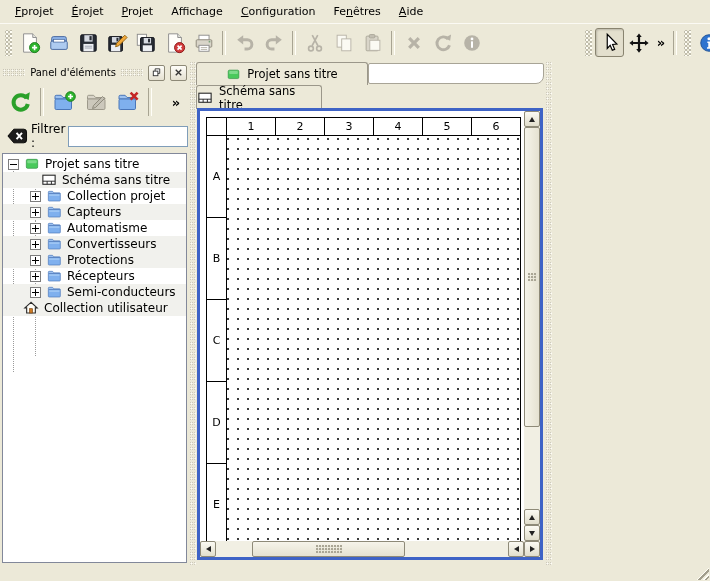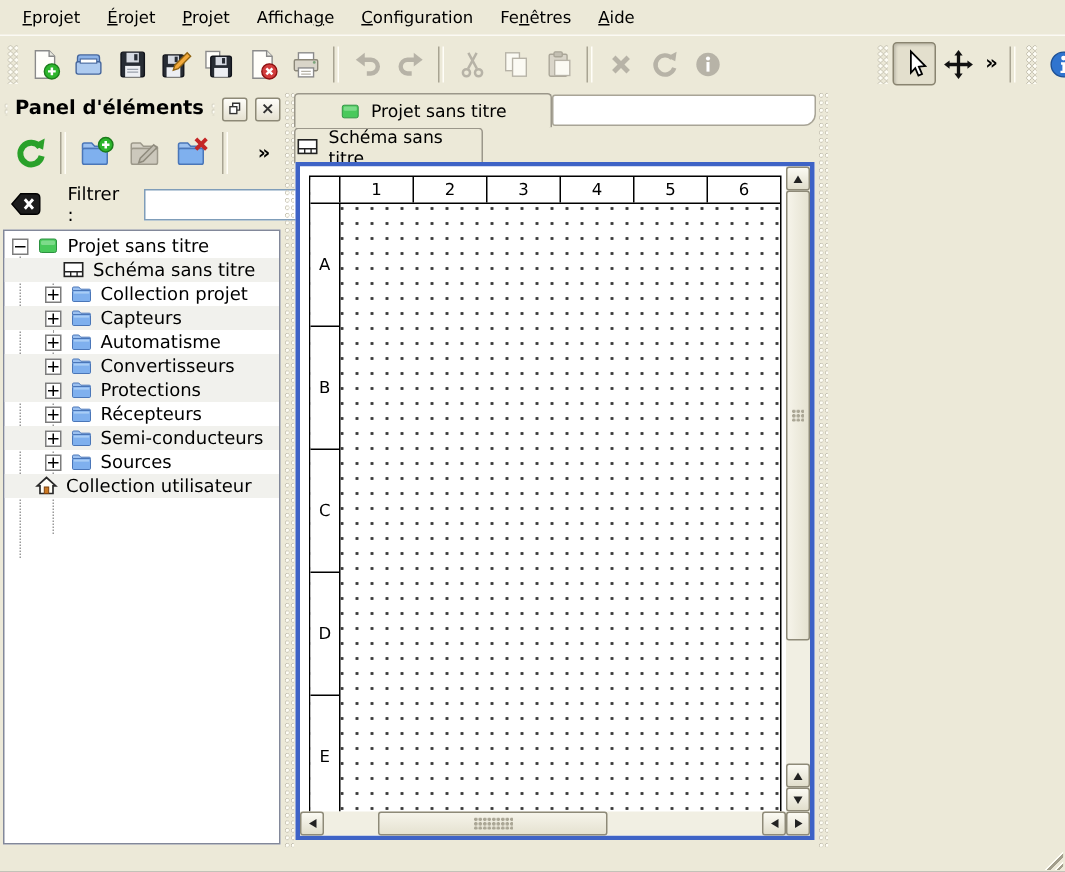--- a/index.html
+++ b/index.html
@@ -24,32 +24,32 @@
   .tb-chevron{width:16px;text-align:center;font-weight:bold;font-size:13px;flex:none;}
   .tb-spacer{flex:none;}
 
   
   .dock{position:absolute;top:62px;height:503px;display:flex;flex-direction:column;box-sizing:border-box;}
   .dock-left{left:0;width:190px;}
   .dock-right{left:552px;width:158px;}
   .dock-title{height:17px;display:flex;align-items:center;gap:5px;padding:2px 3px 0 3px;flex:none;}
   .dock-title .tex{flex:1;height:8px;
     background-image:radial-gradient(circle at 1.5px 1.5px,#fffef6 0.9px,#bcb8a7 1.3px,transparent 1.7px);background-size:4px 4px;}
-  .dock-title .lbl{font-size:13px;white-space:nowrap;font-weight:bold;}
+  .dock-title .lbl{font-size:10px;white-space:nowrap;}
   .dock-btn{width:15px;height:14px;border:1px solid #8d8977;border-radius:2px;flex:none;
     background:linear-gradient(#fefdf9,#e5e1d1);display:flex;align-items:center;justify-content:center;}
   .dock-btn svg{width:11px;height:11px;}
 
   .panel-toolbar{height:38px;display:flex;align-items:center;padding:2px 6px 0 4px;flex:none;}
   .panel-toolbar .tb-btn{width:30px;height:30px;}
   .panel-toolbar .tb-btn svg{width:24px;height:24px;}
   .panel-toolbar .tb-sep{height:28px;}
   .panel-toolbar .tb-chevron{margin-left:auto;}
 
-  .filter-row{height:30px;display:flex;align-items:center;gap:17px;padding:0 6px;flex:none;}
+  .filter-row{height:30px;display:flex;align-items:center;gap:3px;padding:0 6px;flex:none;}
   .filter-clear{width:22px;height:20px;}
   .filter-clear svg{width:22px;height:20px;}
   .filter-input{width:120px;height:21px;border:1px solid #7f9db9;background:#fff;
     font:12px "DejaVu Sans","Liberation Sans",sans-serif;padding:1px 3px;box-sizing:border-box;}
 
   .tree{flex:1;margin:2px 3px 2px 2px;background:#fff;border:1px solid #82889a;overflow:hidden;position:relative;padding-top:2px;}
   .tree-row{height:16px;display:flex;align-items:center;font-size:12px;white-space:nowrap;position:relative;z-index:1;}
   .tree-row.alt{background:#f1f1ed;}
   .tree-row .ticon{width:16px;height:16px;margin-right:5px;flex:none;}
   .tree-row .ticon svg{width:16px;height:16px;}
@@ -470,32 +470,20 @@
           <span style="width: 27px; flex: 0 0 auto;"></span>
           <span class="expander plus"></span>
           <span class="ticon">
             <svg viewBox="0 0 24 24">
               <path d="M3.5 8.5V6.2q0-1.2 1.2-1.2h5.1l2 2.2h8.5q1.2 0 1.2 1.2v.1z" fill="#9cc1f0" stroke="#4a76b8"></path>
               <rect x="3.5" y="8.5" width="18" height="11" rx="1.2" fill="#7fb0ee" stroke="#4a76b8"></rect>
               <rect x="4.8" y="9.6" width="15.4" height="2" fill="#a9cdf6"></rect>
             </svg>
           </span>
           <span>Semi-conducteurs</span>
-        </div>
-        <div class="tree-row">
-          <span style="width: 27px; flex: 0 0 auto;"></span>
-          <span class="expander plus"></span>
-          <span class="ticon">
-            <svg viewBox="0 0 24 24">
-              <path d="M3.5 8.5V6.2q0-1.2 1.2-1.2h5.1l2 2.2h8.5q1.2 0 1.2 1.2v.1z" fill="#9cc1f0" stroke="#4a76b8"></path>
-              <rect x="3.5" y="8.5" width="18" height="11" rx="1.2" fill="#7fb0ee" stroke="#4a76b8"></rect>
-              <rect x="4.8" y="9.6" width="15.4" height="2" fill="#a9cdf6"></rect>
-            </svg>
-          </span>
-          <span>Sources</span>
         </div>
         <div class="tree-row alt">
           <span style="width: 20px; flex: 0 0 auto;"></span>
           <span class="ticon">
             <svg viewBox="0 0 24 24">
               <path d="M12 3.5L2.8 11.8h2.7v7.7h13v-7.7h2.7z" fill="#fffef8" stroke="#2a2a2a" stroke-width="1.7"></path>
               <rect x="9.8" y="13" width="4.4" height="6.5" fill="#cc7a22" stroke="#7c4210"></rect>
             </svg>
           </span>
           <span>Collection utilisateur</span>

